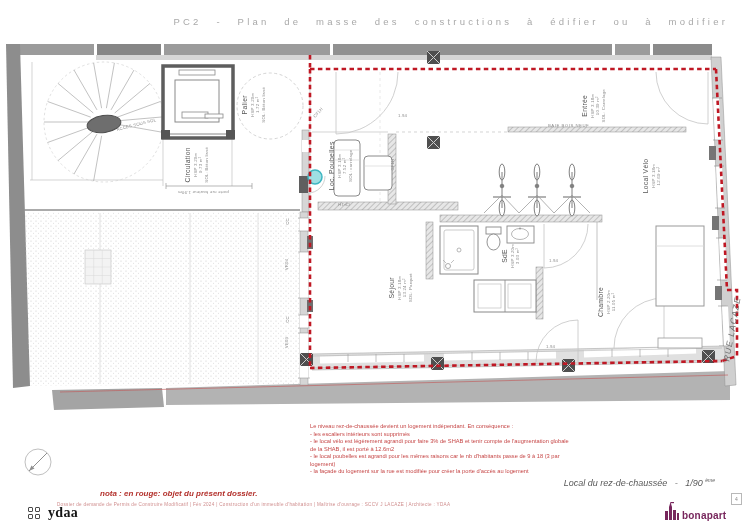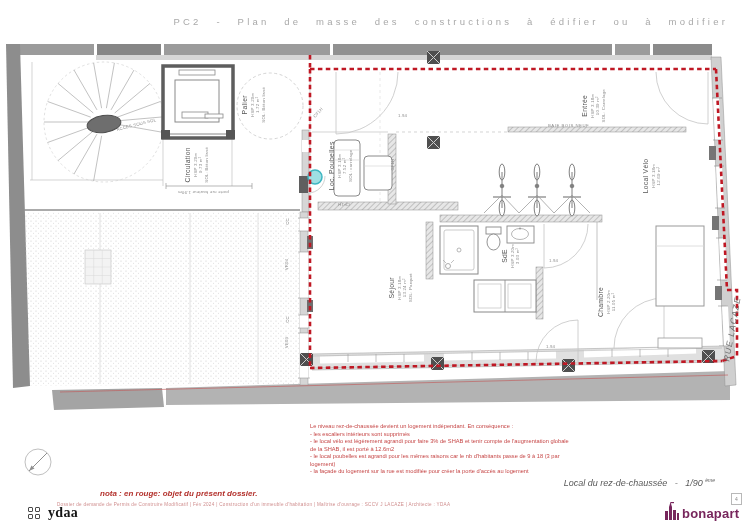--- a/index.html
+++ b/index.html
@@ -33,21 +33,21 @@
         font-style:italic;font-size:9px;color:#5a5a5a;}
   .plantitle .sep{margin:0 5px;}
   .plantitle sup{font-size:5px;}
   
   .ydaa{position:absolute;left:28px;top:505px;display:flex;align-items:center;gap:8px;font-family:Liberation Serif, serif;}
   .ydaa-icon{display:grid;grid-template-columns:5px 5px;grid-template-rows:5px 5px;gap:2px;}
   .ydaa-icon i{border:1.2px solid #4a4a4a;border-radius:1px;}
   .ydaa-text{font-size:14px;font-weight:bold;color:#151515;letter-spacing:.3px;}
   
   .bona{position:absolute;left:664px;top:501px;display:flex;align-items:flex-end;gap:2px;}
-  .bona-text{font-size:13px;font-weight:bold;color:#77265c;letter-spacing:.2px;}
+  .bona-text{font-size:10px;font-weight:bold;color:#77265c;letter-spacing:.2px;}
   .pagebox{position:absolute;left:731px;top:493px;width:9px;height:10px;border:1px solid #b8b8b8;
         font-size:5px;color:#8a8a8a;display:flex;align-items:center;justify-content:center;}
 </style>
 </head>
 <body>
 
 <div class="sheet">
 
   <div class="hdr">PC2 - Plan de masse des constructions à édifier ou à modifier</div>
 

